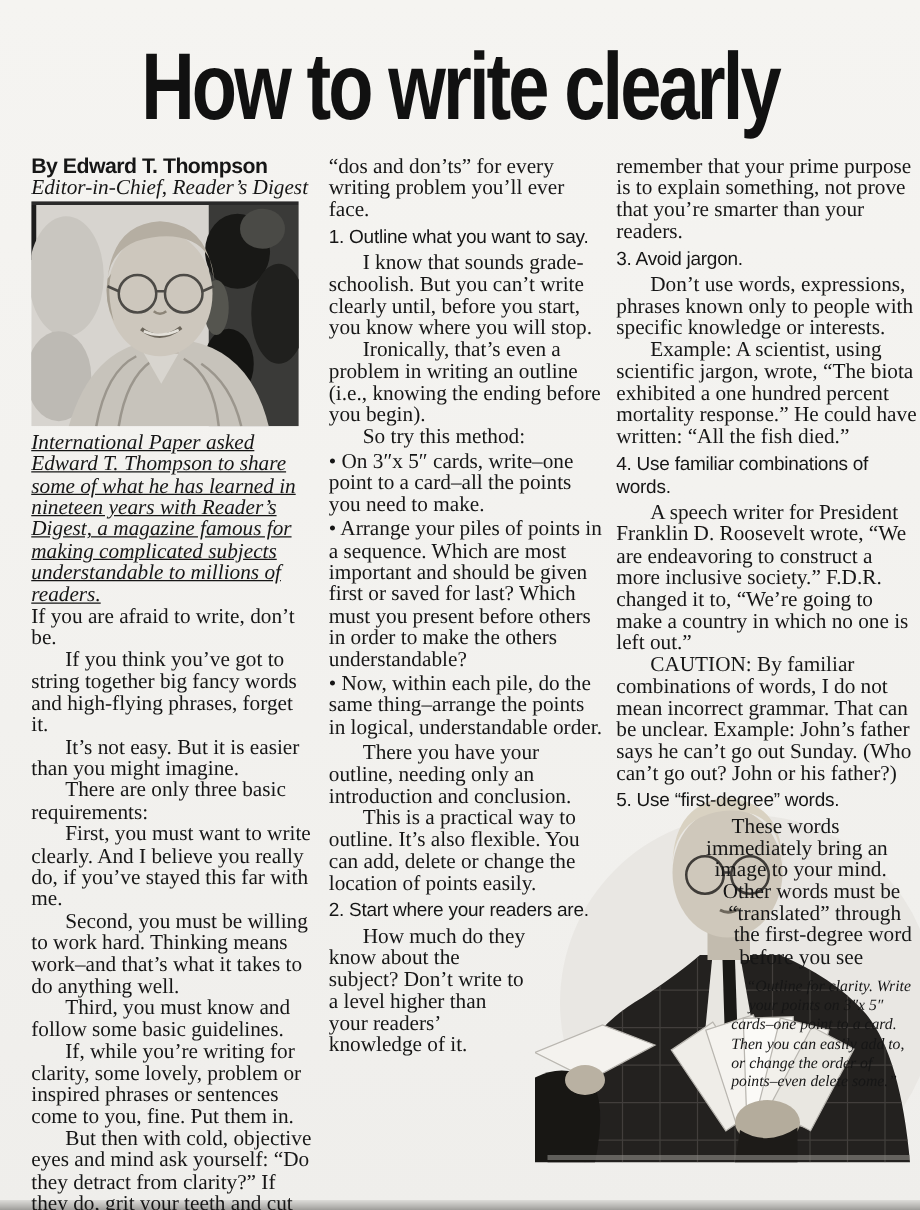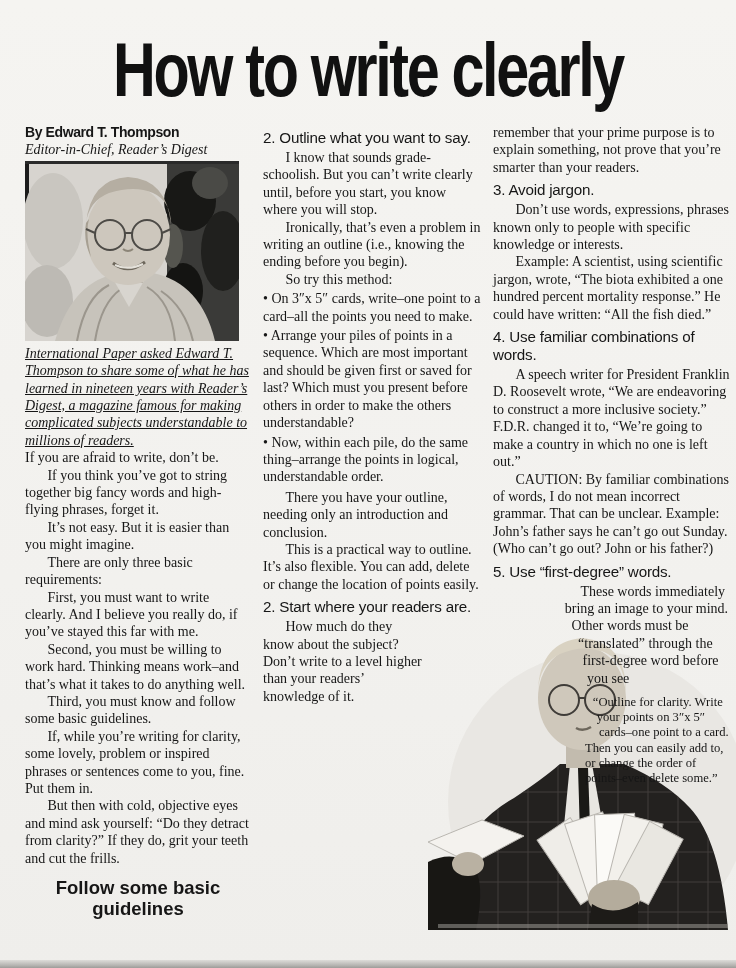--- a/index.html
+++ b/index.html
@@ -33,21 +33,21 @@
     display:flex;
     padding:14px 6px 0 25px;
     align-items:flex-start;
   }
   .col{width:222px;flex:0 0 auto;}
   .col1{width:226px;margin-right:12px;}
   .col2{width:220px;margin-right:10px;}
   .col3{width:243px;}
   .col p{
     margin:0;
-    font-size:14px;
+    font-size:17px;
     line-height:17.4px;
     text-align:left;
   }
   .col p.ind{text-indent:1.6em;}
   .col p.sp{margin-top:3px;}
   .byline{
     font-family:"Liberation Sans", sans-serif;
     font-weight:bold;
     font-size:19px;
     line-height:22px;
@@ -98,20 +98,21 @@
   .wrap-head-spacer{
     float:left;
     width:100px;height:100px;
     margin:52px 6px 0 0;
     shape-outside:polygon(0 0, 55% 0, 80% 45%, 100% 100%, 0 100%);
   }
   .caption3{
     clear:none;
     margin:8px 0 0 92px;
     width:150px;
+    font-style:italic;
     font-size:12.6px;
     line-height:15.2px;
   }
   
   .photo2{
     position:absolute;
     left:428px;top:612px;
     width:308px;height:318px;
     z-index:1;
   }
@@ -179,22 +180,23 @@
       <p class="ind">Second, you must be willing to work hard. Thinking means work–and that’s what it takes to do anything well.</p>
       <p class="ind">Third, you must know and follow some basic guidelines.</p>
       <p class="ind">If, while you’re writing for clarity, some lovely, problem or inspired phrases or sentences come to you, fine. Put them in.</p>
       <p class="ind">But then with cold, objective eyes and mind ask yourself: “Do they detract from clarity?” If they do, grit your teeth and cut the frills.</p>
 
       <div class="subhead">Follow some basic guidelines</div>
 
     </div>
 
     <div class="col col2">
-
-      <div class="sechead">2. Outline what you want to say.</div>
+      <p>“dos and don’ts” for every writing problem you’ll ever face.</p>
+
+      <div class="sechead">1. Outline what you want to say.</div>
       <p class="ind">I know that sounds grade-schoolish. But you can’t write clearly until, before you start, you know where you will stop.</p>
       <p class="ind">Ironically, that’s even a problem in writing an outline (i.e., knowing the ending before you begin).</p>
       <p class="ind">So try this method:</p>
 
       <p class="bullet">• On 3″x 5″ cards, write–one point to a card–all the points you need to make.</p>
       <p class="bullet">• Arrange your piles of points in a sequence. Which are most important and should be given first or saved for last? Which must you present before others in order to make the others understandable?</p>
       <p class="bullet">• Now, within each pile, do the same thing–arrange the points in logical, understandable order.</p>
 
       <p class="ind sp">There you have your outline, needing only an introduction and conclusion.</p>
       <p class="ind">This is a practical way to outline. It’s also flexible. You can add, delete or change the location of points easily.</p>

